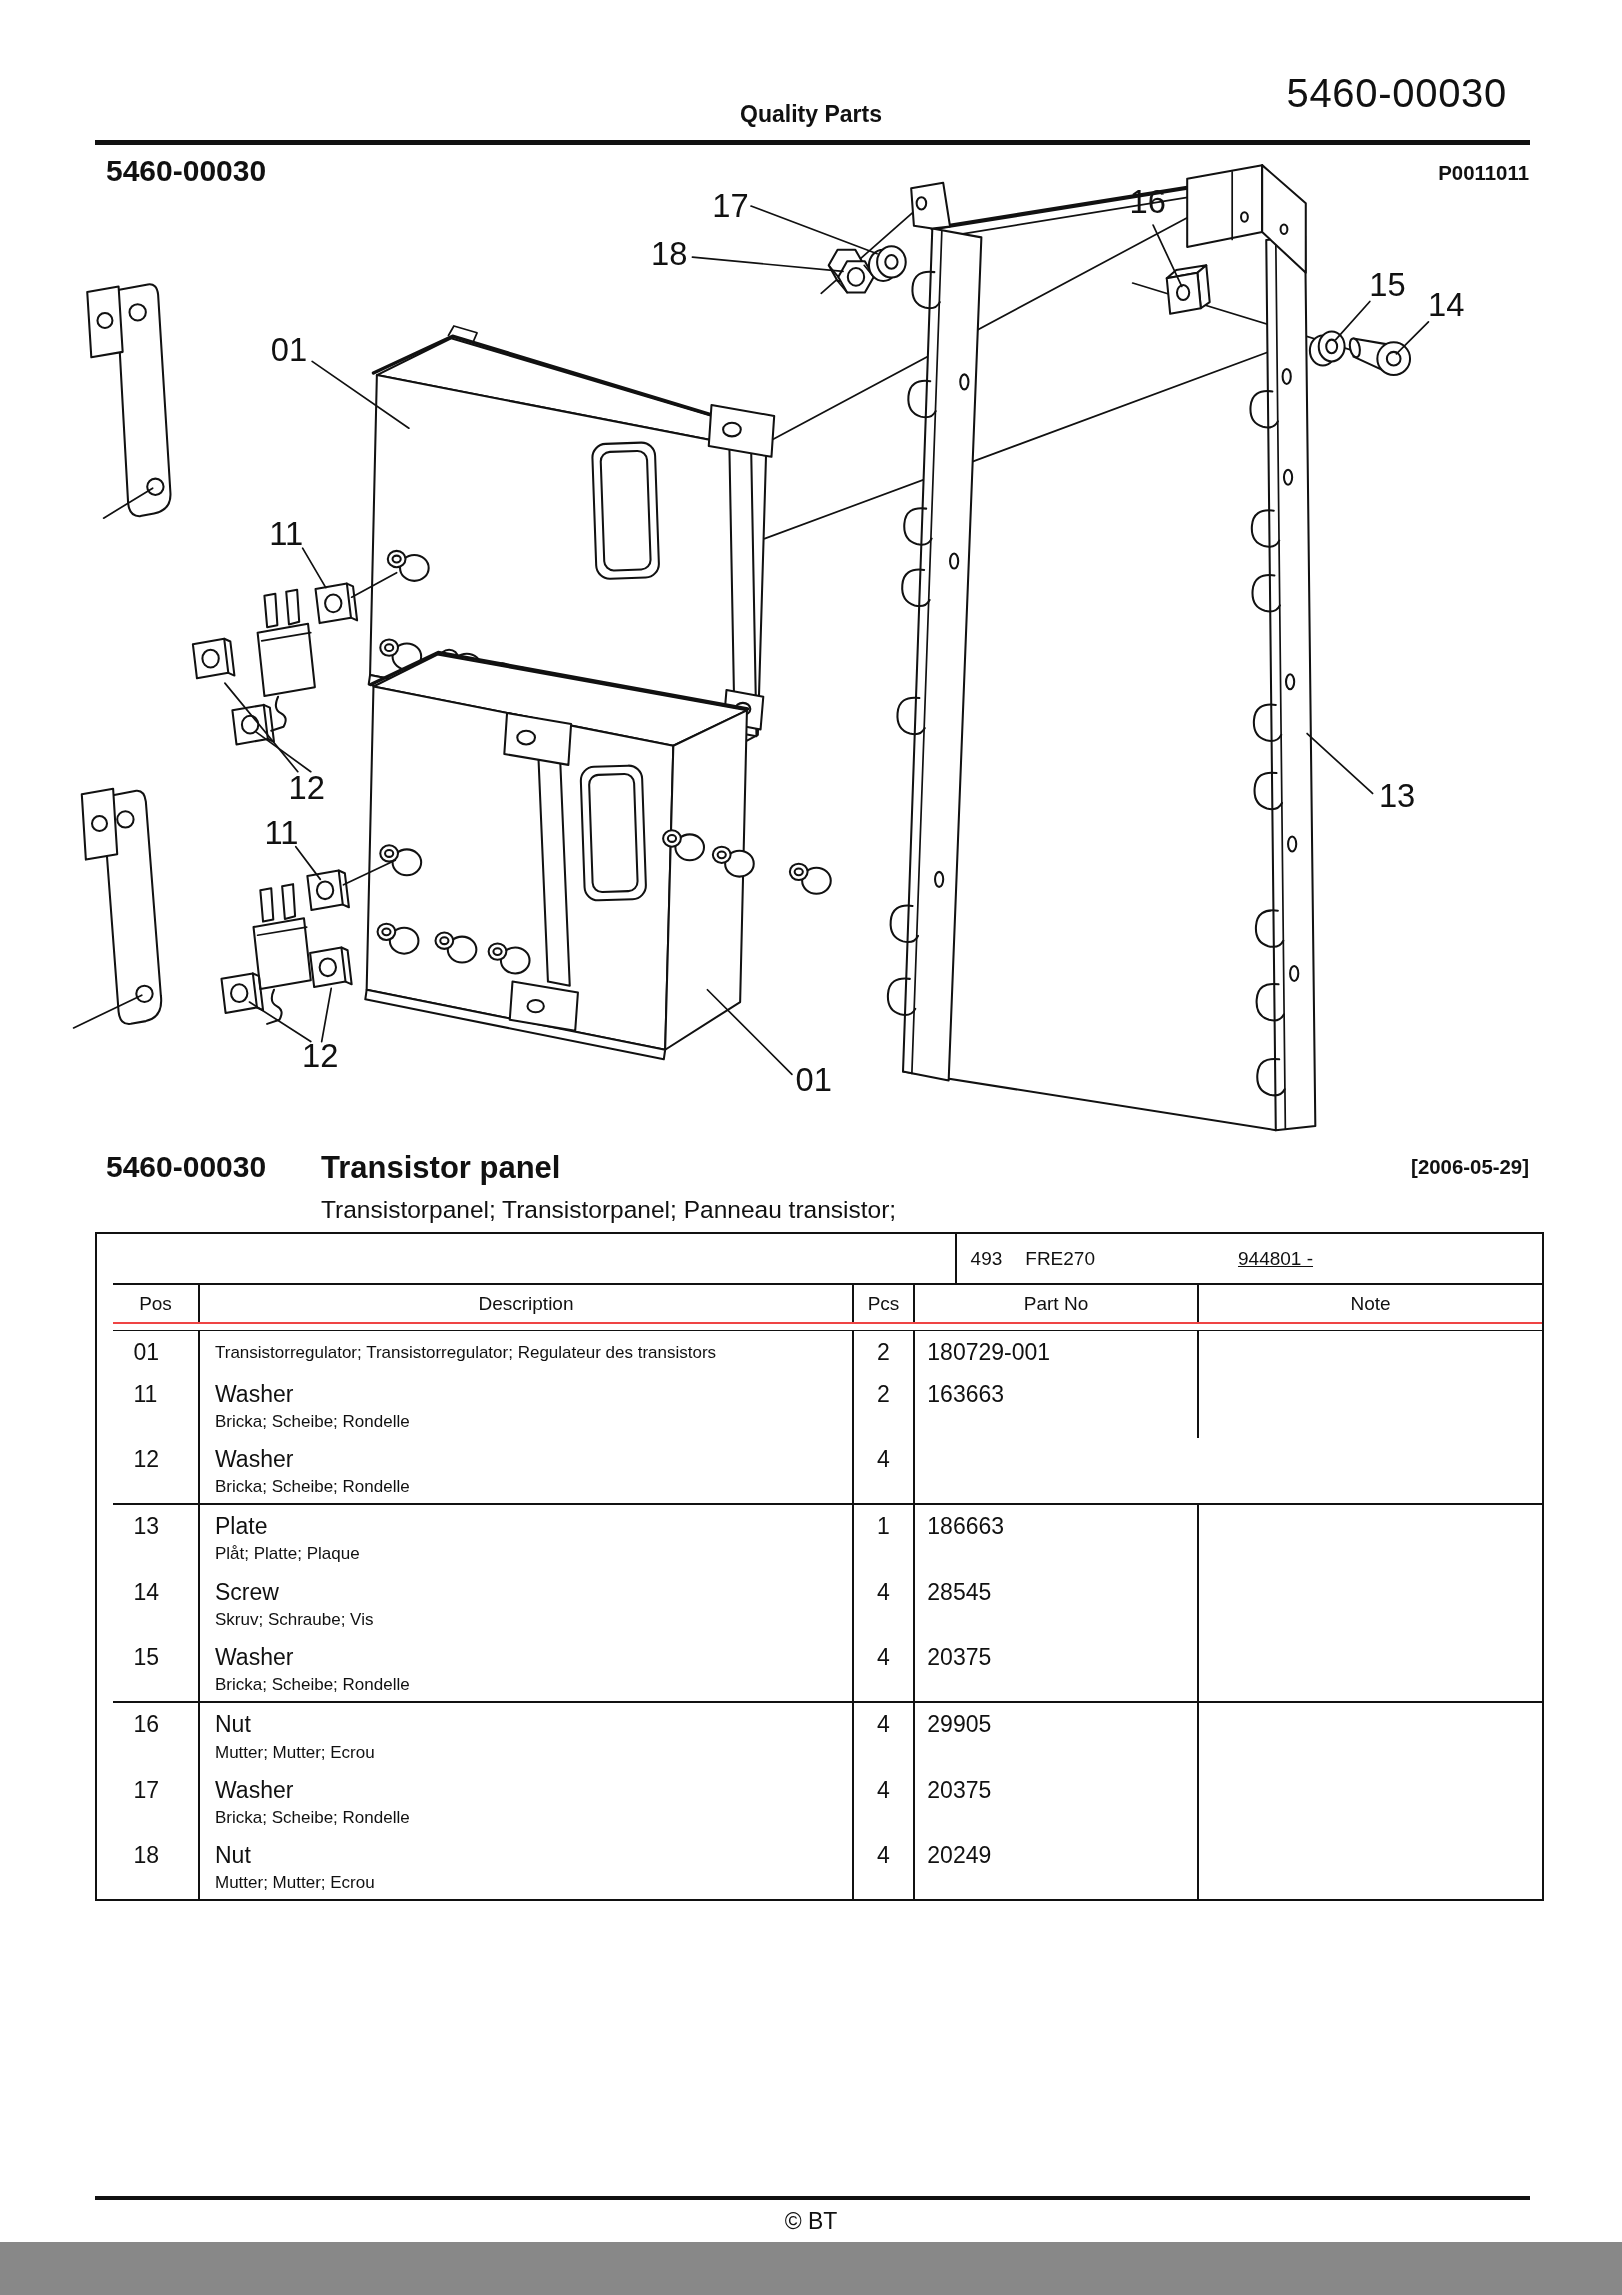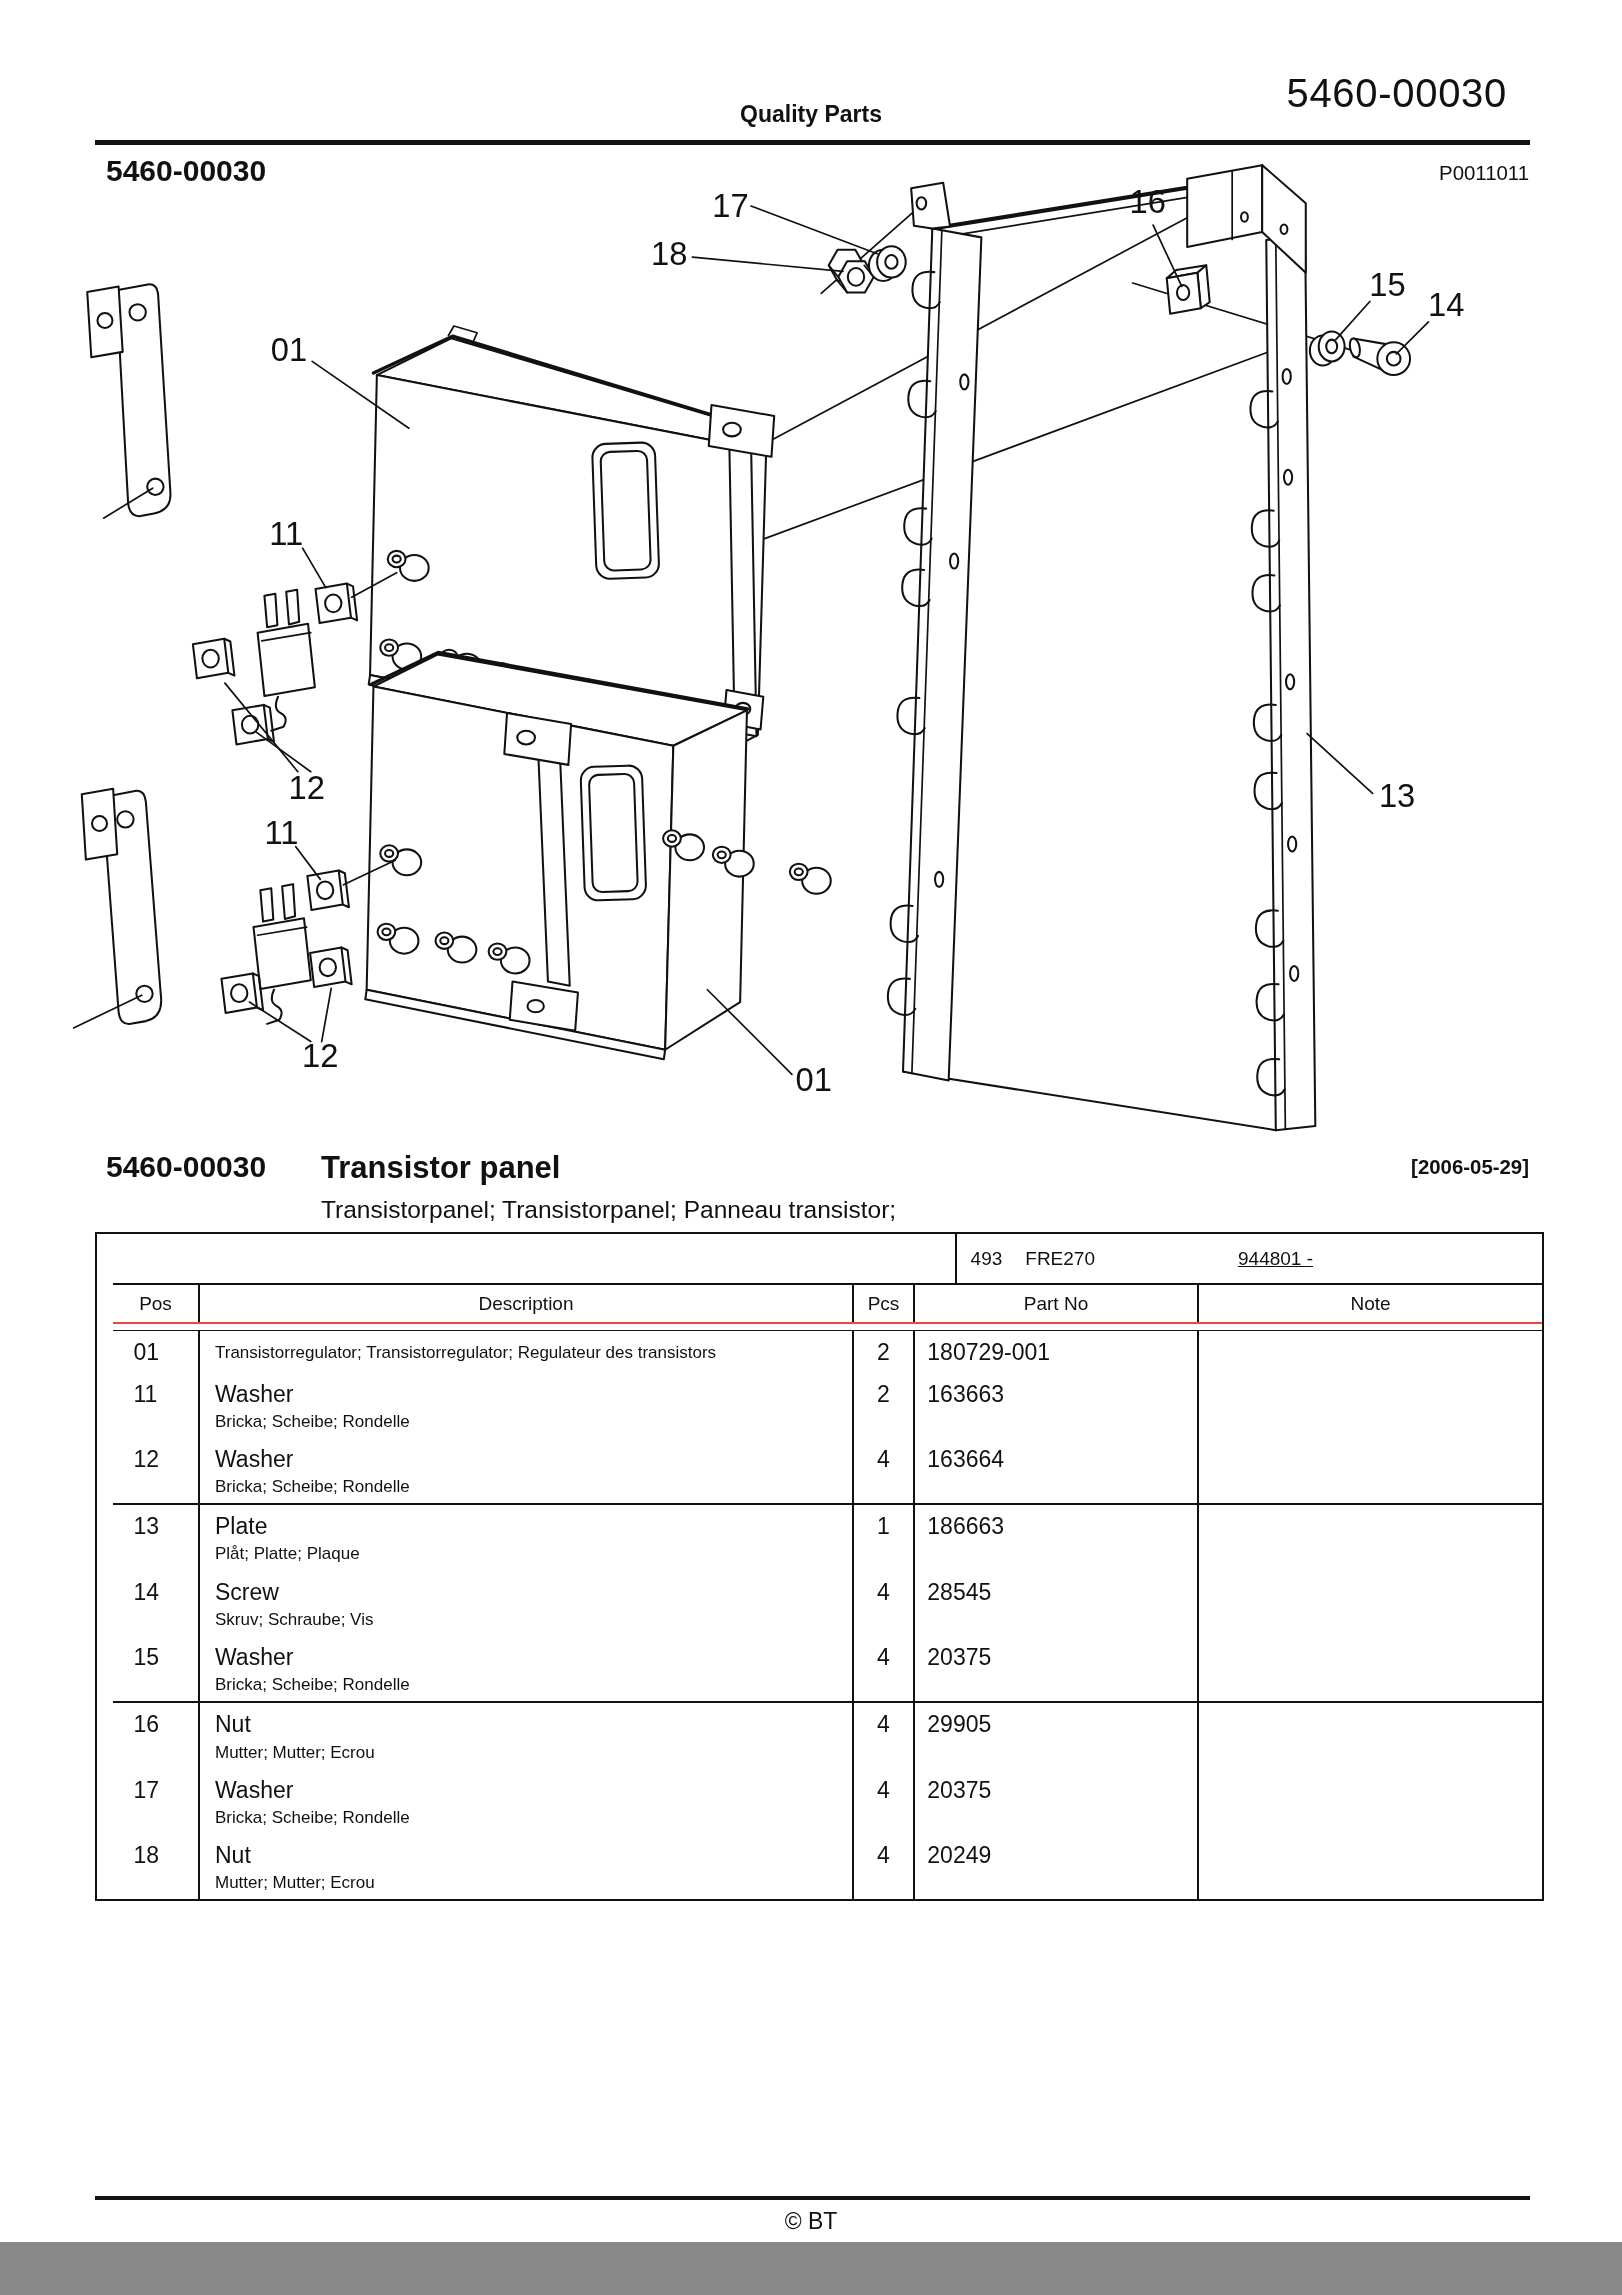--- a/index.html
+++ b/index.html
@@ -7,21 +7,21 @@
         font-family:"Liberation Sans", sans-serif;overflow:hidden;}
   
   .hdr-center{position:absolute;top:101px;left:0;width:100%;text-align:center;
               font-size:23px;font-weight:bold;}
   .hdr-docno{position:absolute;top:71px;right:115px;font-size:40px;font-weight:400;
              letter-spacing:0.7px;}
   .hdr-rule{position:absolute;top:140px;left:95px;width:1435px;border-top:5.5px solid #111;}
   .hdr-sub{position:absolute;top:154px;left:106px;width:1423px;display:flex;
            justify-content:space-between;align-items:flex-start;}
   .hdr-sub .left{font-size:30px;font-weight:bold;}
-  .hdr-sub .right{font-size:20.4px;font-weight:normal;padding-top:8.2px;}
+  .hdr-sub .right{font-size:20.4px;font-weight:bold;padding-top:8.2px;}
   
   .diagram{position:absolute;top:0;left:0;width:1622px;height:1159px;}
   .diagram svg{display:block;}
   .callout{font-size:48px;fill:#111;}
   
   .title-block{position:absolute;top:1150px;left:106px;width:1423px;}
   .title-row{display:flex;align-items:flex-start;}
   .title-num{width:215px;font-size:30px;font-weight:bold;flex:none;}
   .title-name{font-size:31px;font-weight:bold;flex:1;}
   .title-date{font-size:20.4px;font-weight:bold;padding-top:5.5px;}
@@ -411,21 +411,20 @@
         <div class="c-part">163663</div>
         <div class="c-note"></div>
       </div>
       <div class="trow">
         <div class="c-pos">12</div>
         <div class="c-desc">
           <div class="nm">Washer</div>
           <div class="sub">Bricka; Scheibe; Rondelle</div>
         </div>
         <div class="c-pcs">4</div>
-        <div class="c-part">163664</div>
         <div class="c-note"></div>
       </div>
     </div>
 
     <div class="tgroup">
       <div class="trow">
         <div class="c-pos">13</div>
         <div class="c-desc">
           <div class="nm">Plate</div>
           <div class="sub">Plåt; Platte; Plaque</div>

